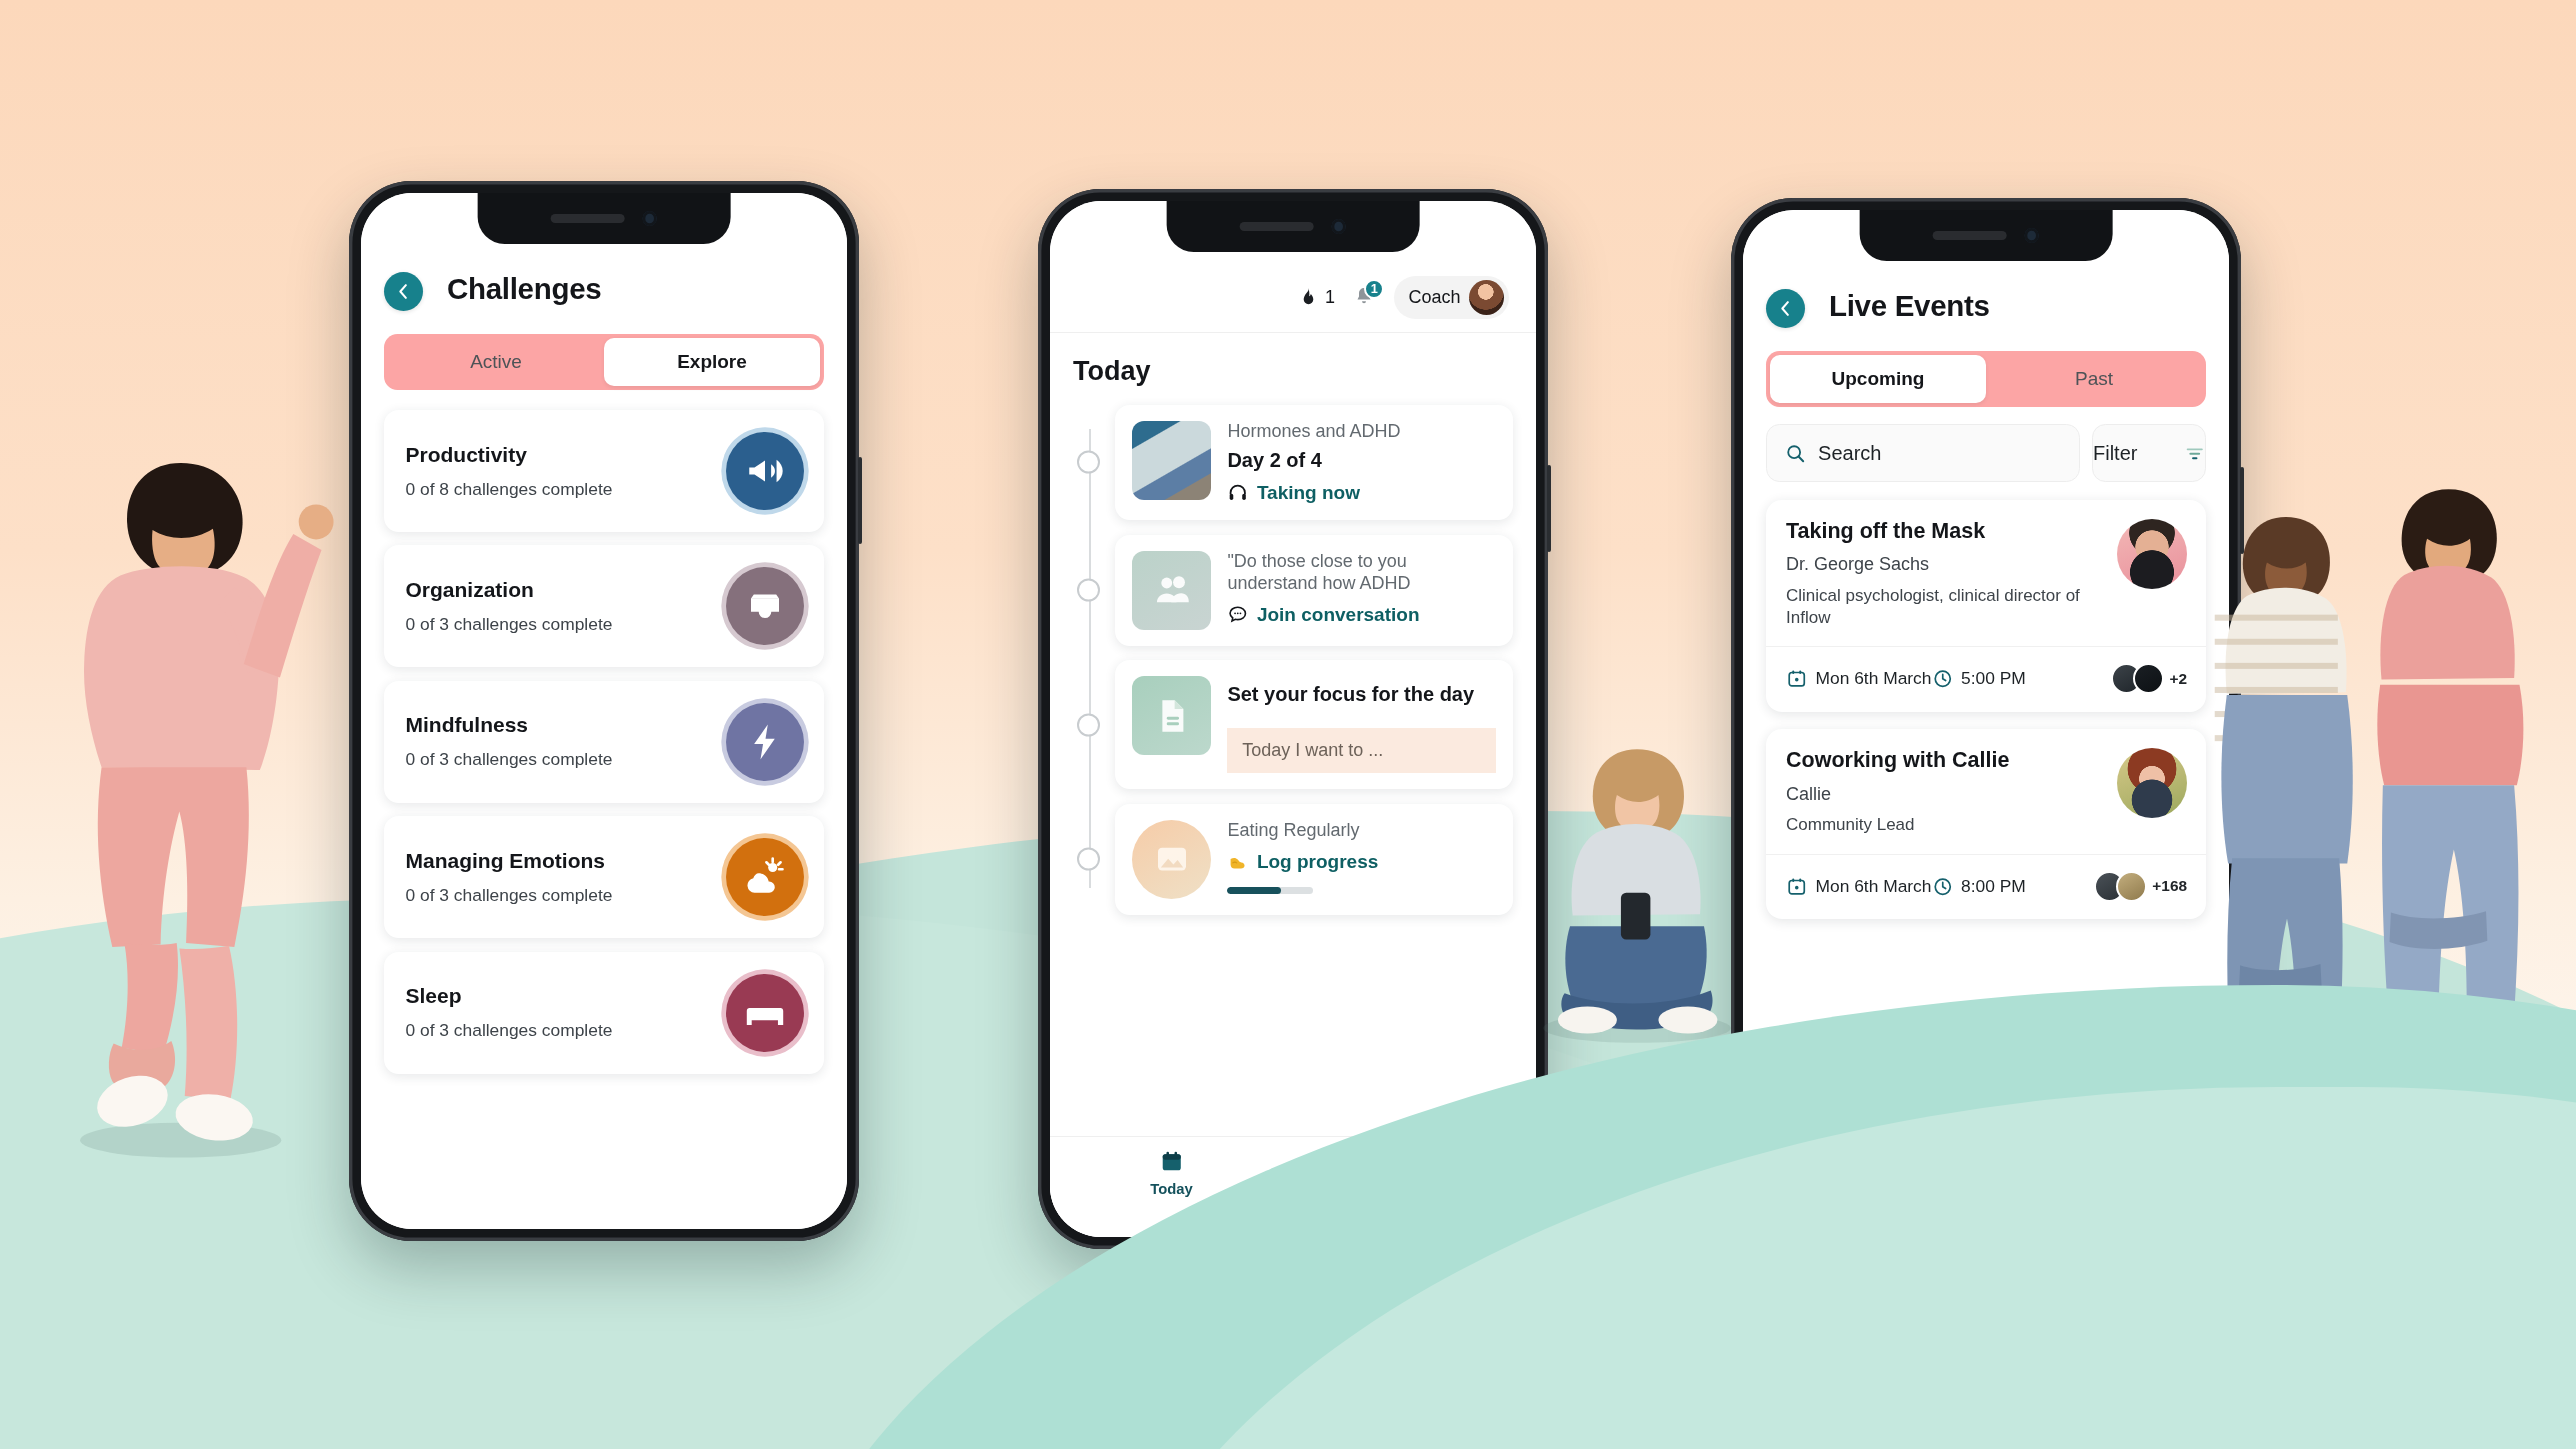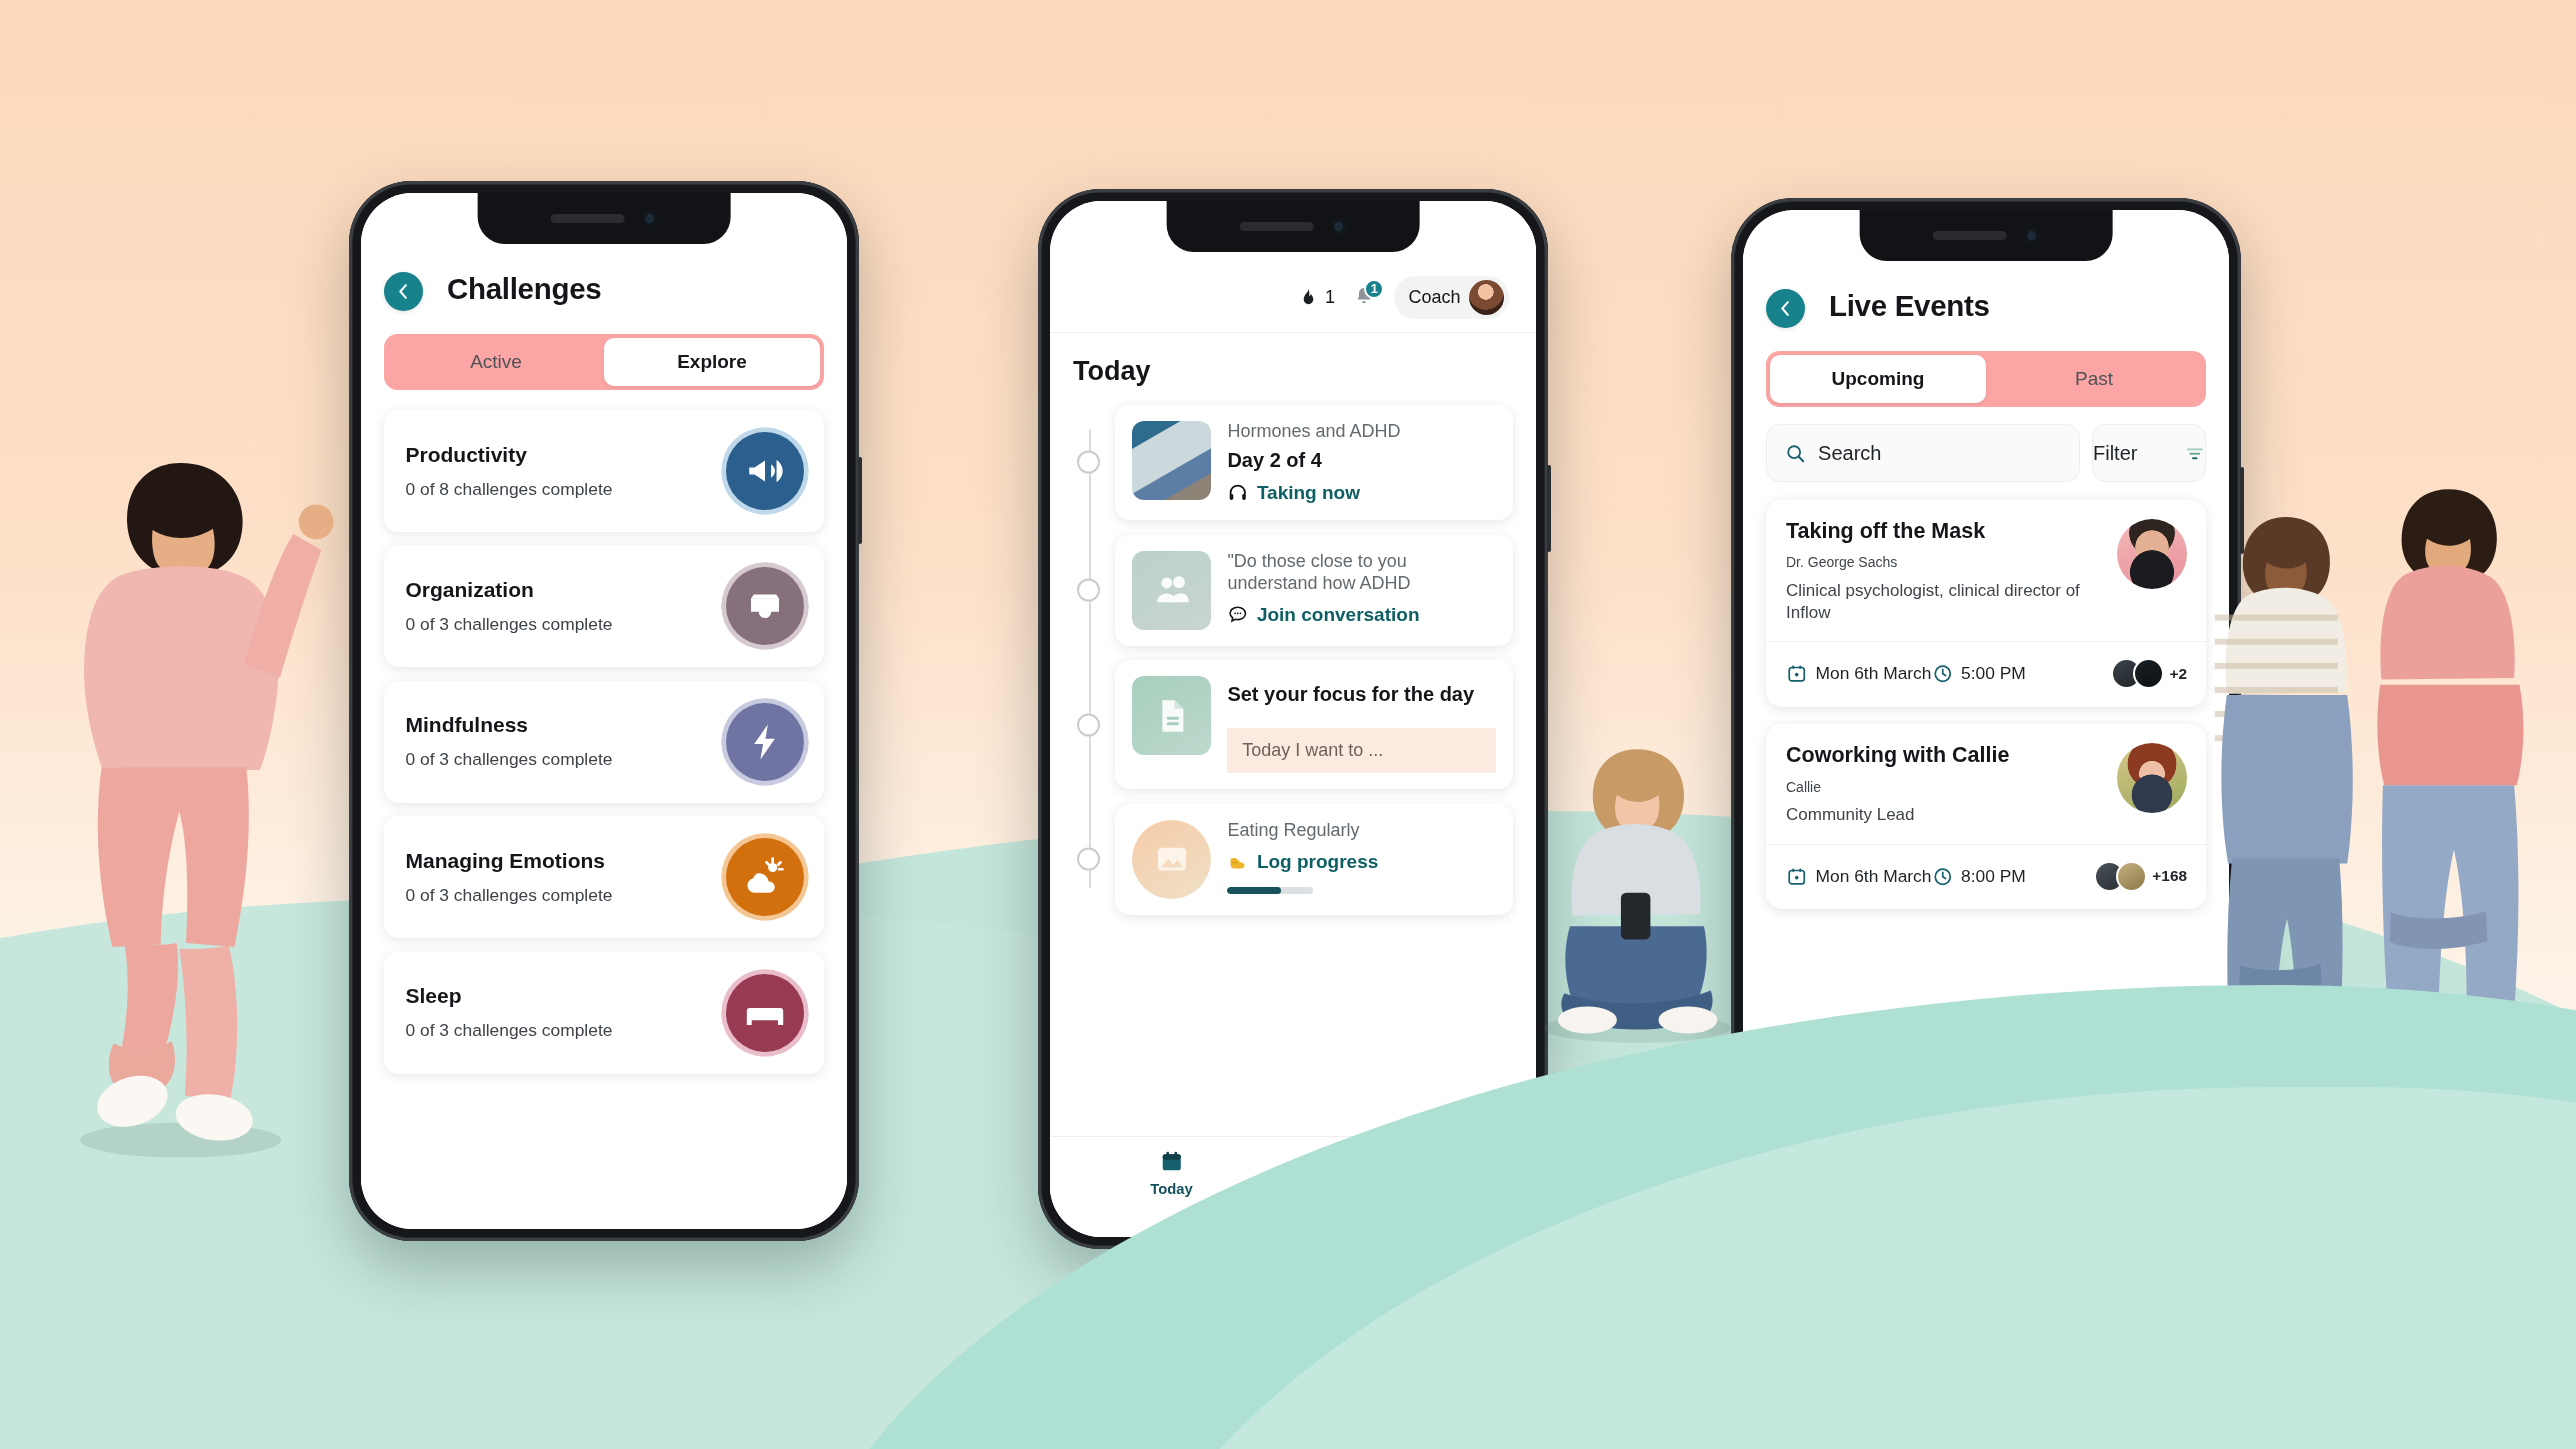--- a/index.html
+++ b/index.html
@@ -189,21 +189,21 @@
   .filter-box span { font-size: 20px; color: #1D2226; }
   .filter-box svg { width: 21.5px; height: 21.5px; }
 
   .ev-card {
     margin-top: 17.4px; background: #fff; border-radius: 16px;
     box-shadow: 0 2.7px 12px rgba(30,40,50,.11); overflow: hidden;
   }
   .ev-top { display: flex; gap: 13.4px; padding: 19px 19px 17.4px 20px; }
   .ev-info { flex: 1; min-width: 0; }
   .ev-title { font-size: 21.5px; font-weight: 600; color: #14161A; }
-  .ev-host { font-size: 14px; color: #3E444A; margin-top: 10.7px; }
+  .ev-host { font-size: 18px; color: #3E444A; margin-top: 10.7px; }
   .ev-role { font-size: 17px; color: #3E444A; margin-top: 9.4px; line-height: 1.3; }
   .ev-av { width: 70px; height: 70px; flex: 0 0 auto; border-radius: 50%; }
   .ev-av.a1 { background:
       radial-gradient(circle at 50% 76%, #1C1C20 0 34%, transparent 35%),
       radial-gradient(circle at 50% 40%, #E4B094 0 30%, transparent 31%),
       radial-gradient(circle at 50% 20%, #2E2520 0 34%, transparent 35%),
       linear-gradient(160deg, #F3B8B6, #E88F9B); }
   .ev-av.a2 { background:
       radial-gradient(circle at 50% 74%, #2F3B4C 0 32%, transparent 33%),
       radial-gradient(circle at 50% 44%, #EFC0A6 0 24%, transparent 25%),

